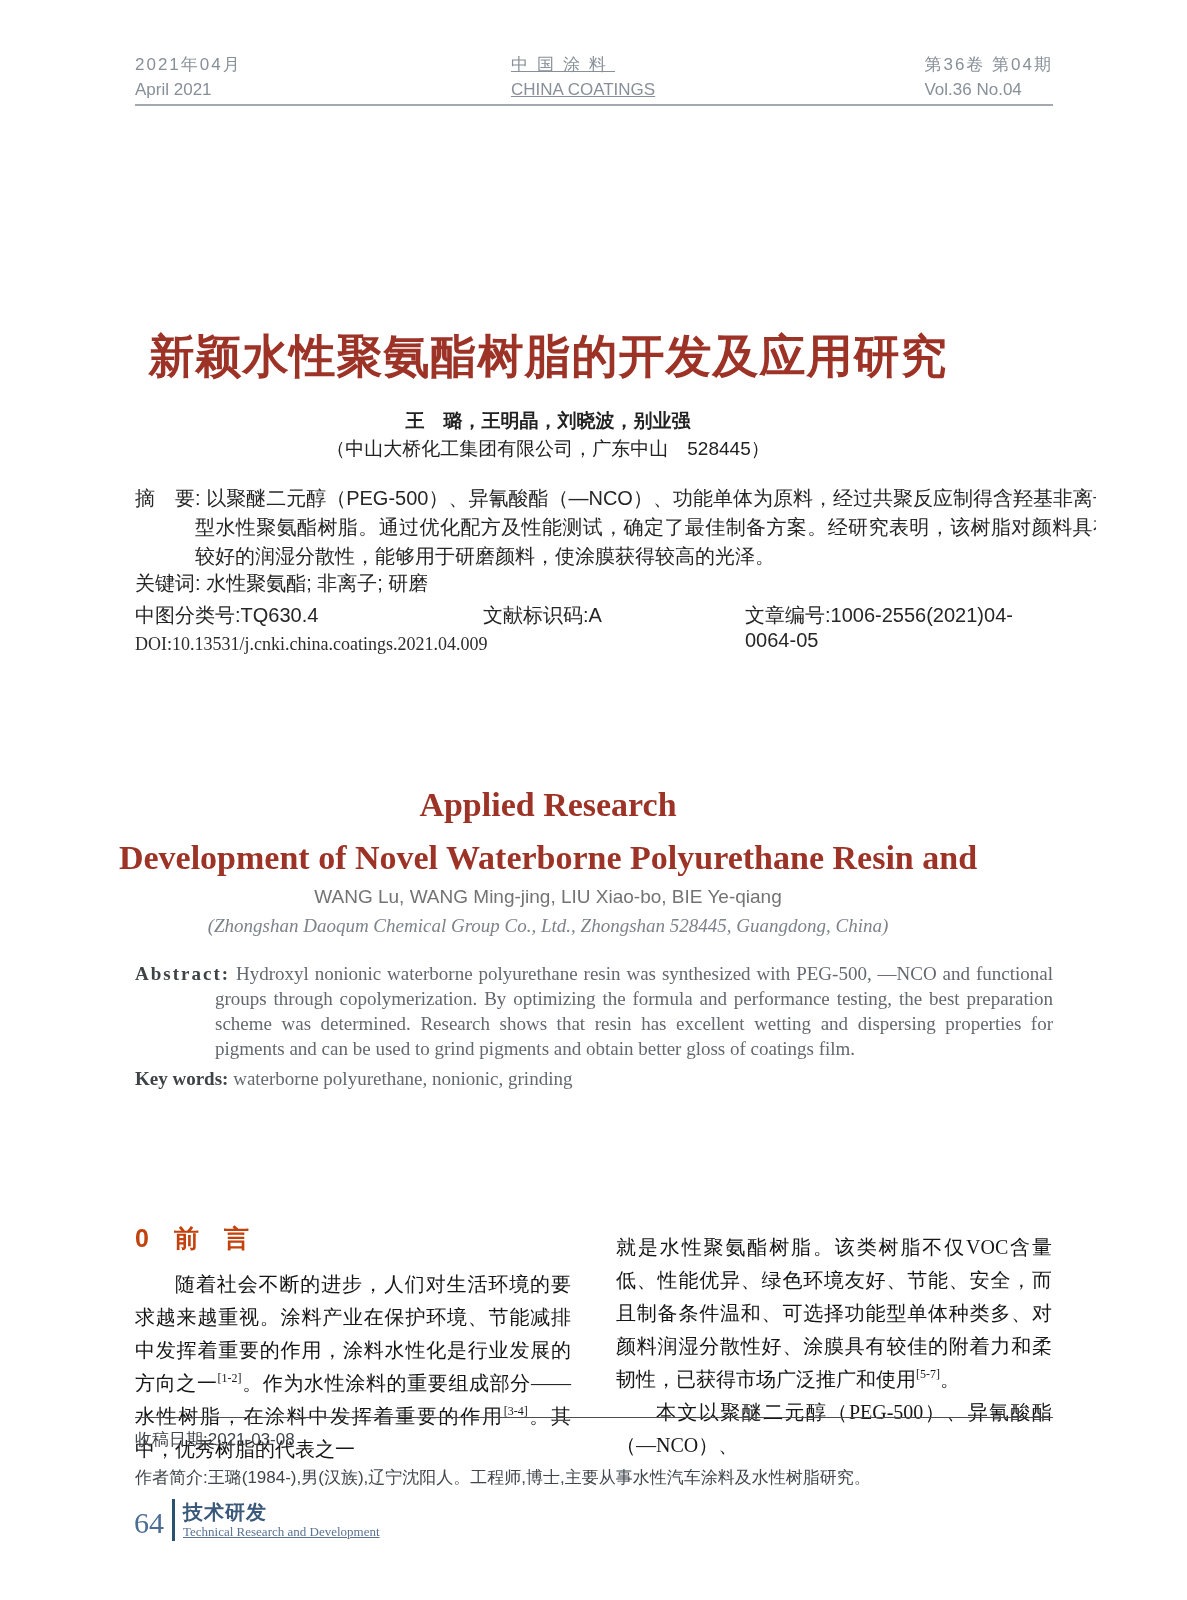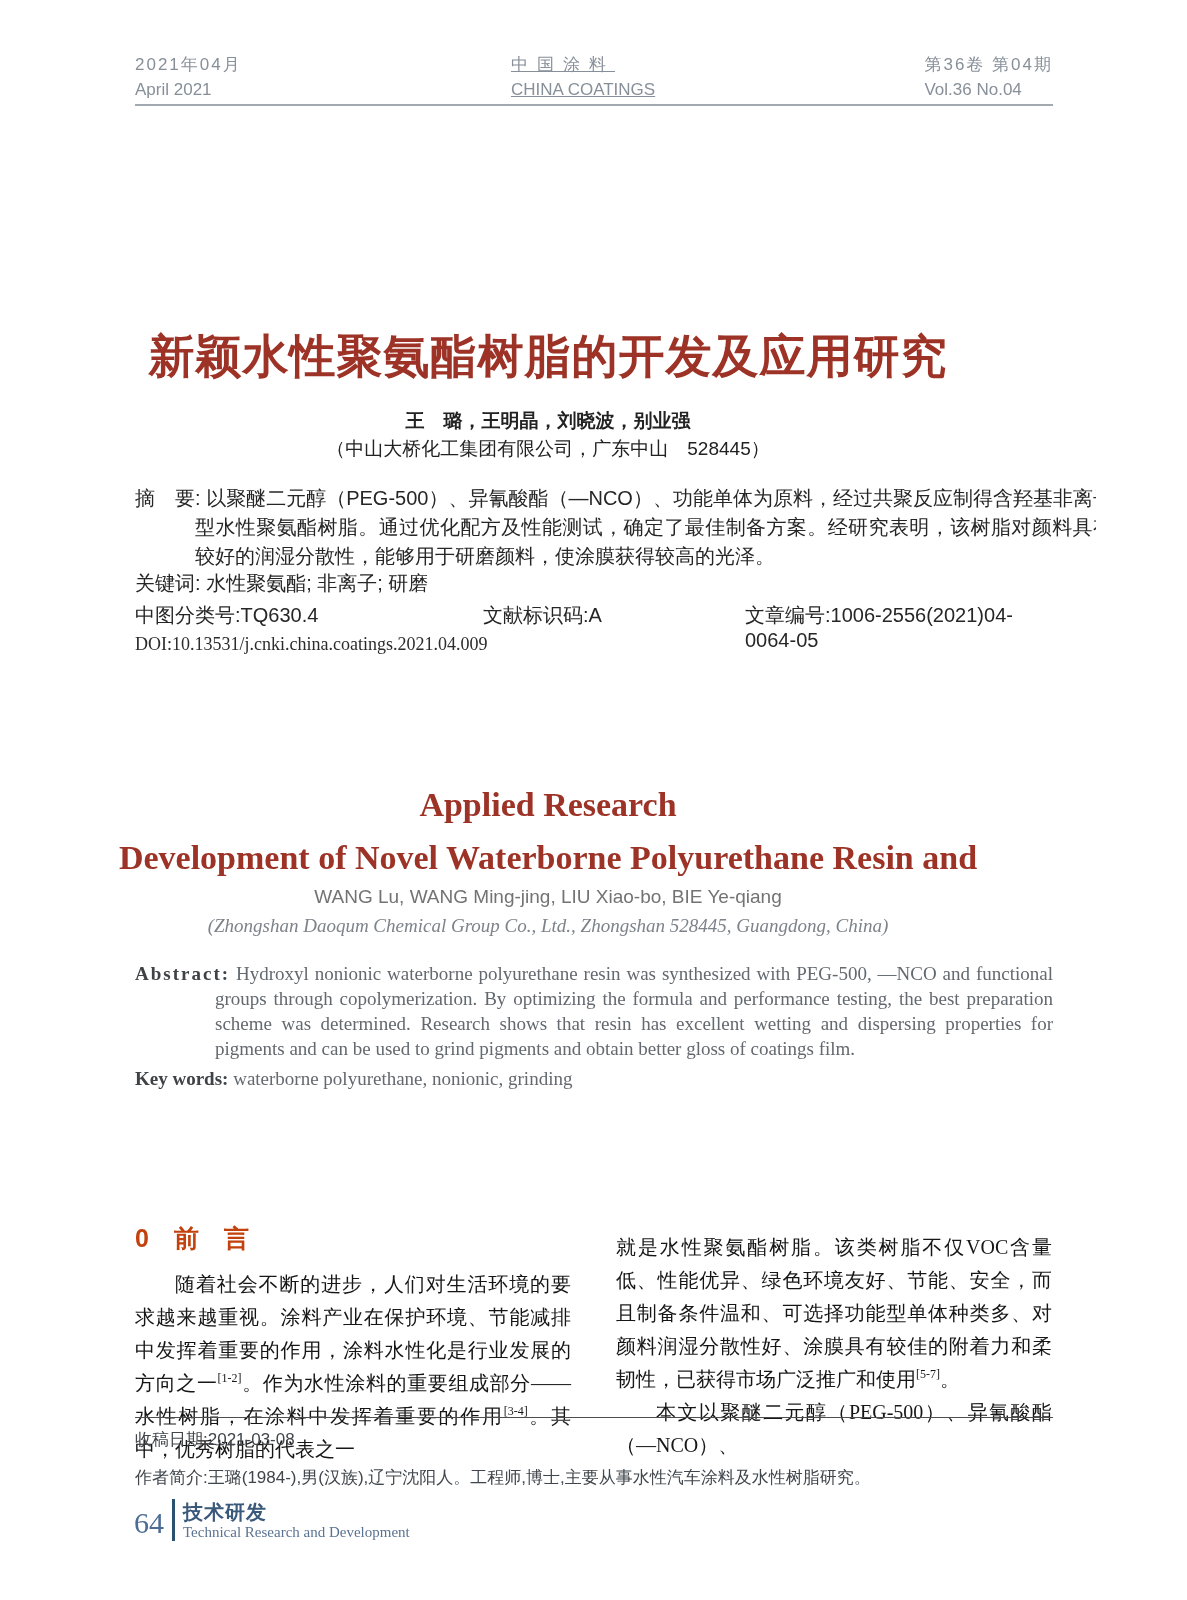--- a/index.html
+++ b/index.html
@@ -125,21 +125,21 @@
     font-family:"Liberation Serif",serif;
     font-size:30px;color:#4c6d93;
     padding:6px 8px 0 0;
   }
   .vbar{width:3px;height:42px;background:#2b5170;margin-right:8px;}
   .footer-col .zh{
     font-size:20px;font-weight:bold;color:#3a587a;letter-spacing:1px;line-height:24px;
   }
   .footer-col .en{
     font-family:"Liberation Serif",serif;
-    font-size:15px;color:#5a7392;line-height:16px;
+    font-size:13px;color:#5a7392;line-height:16px;text-decoration:underline;
   }
 </style>
 </head>
 <body>
 
 <div class="page">
 
   <header class="hdr">
     <div class="hdr-cell left">
       <div class="zh">2021年04月</div>

